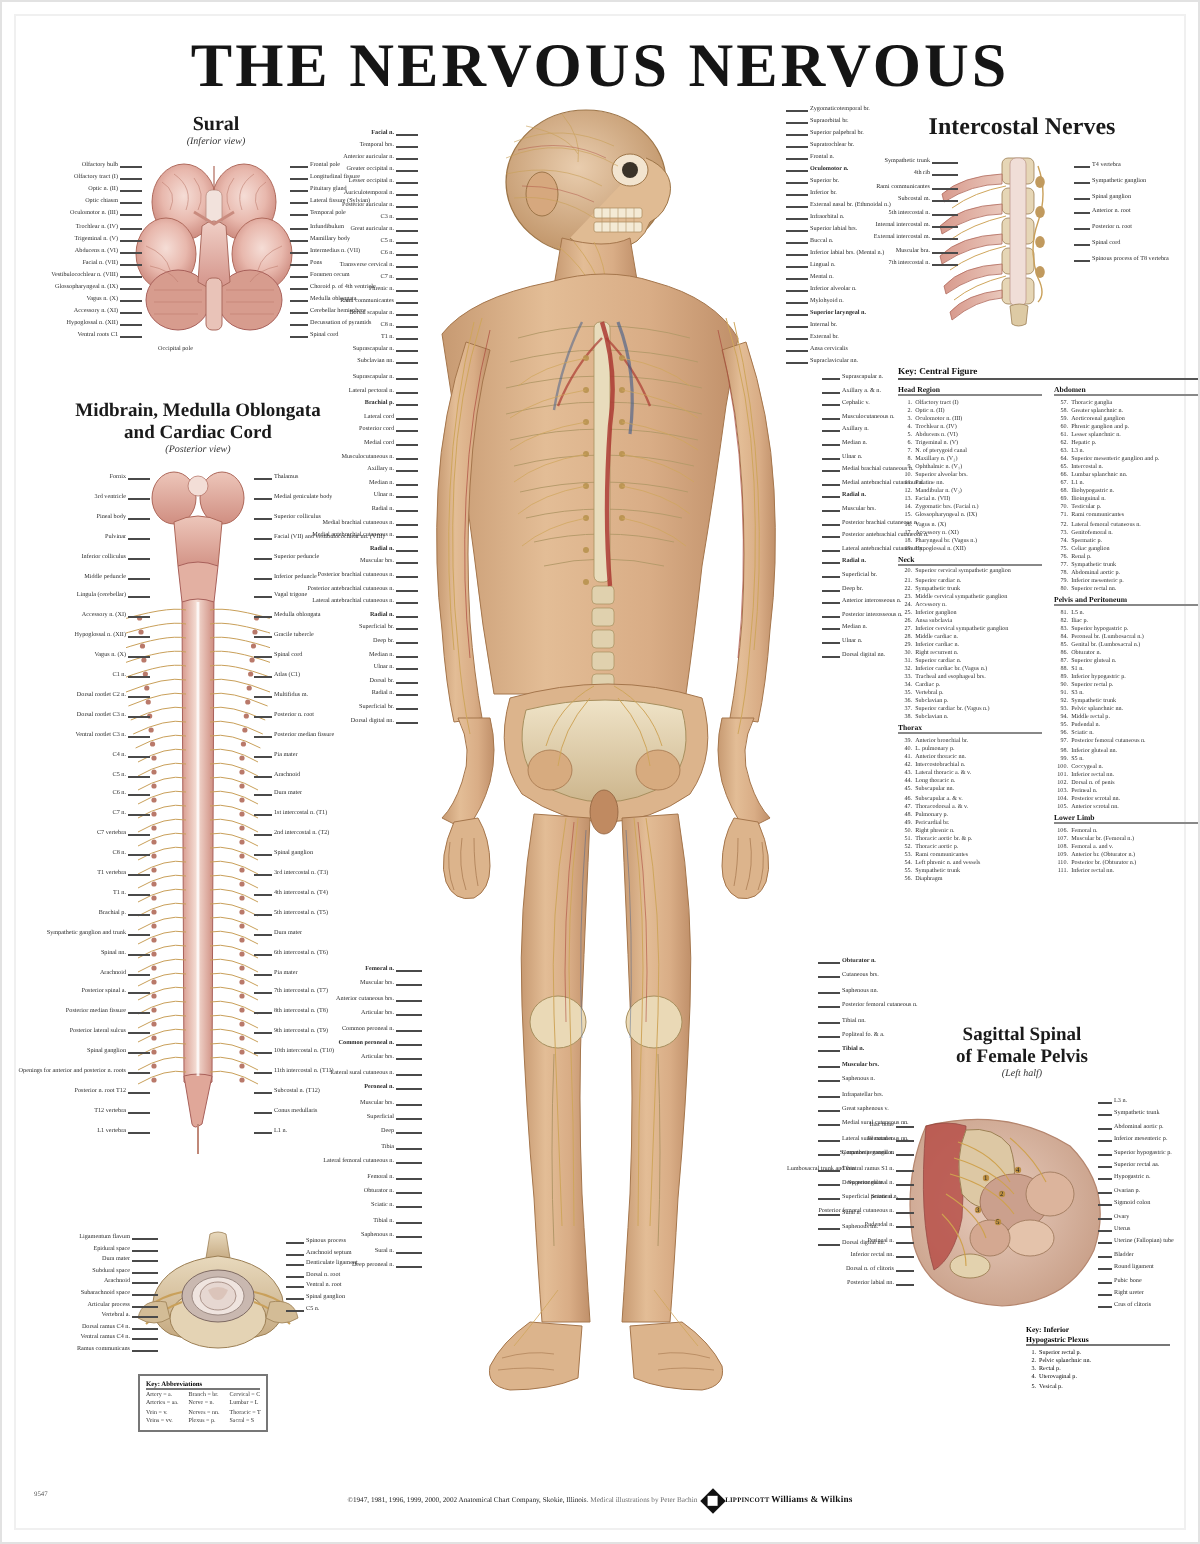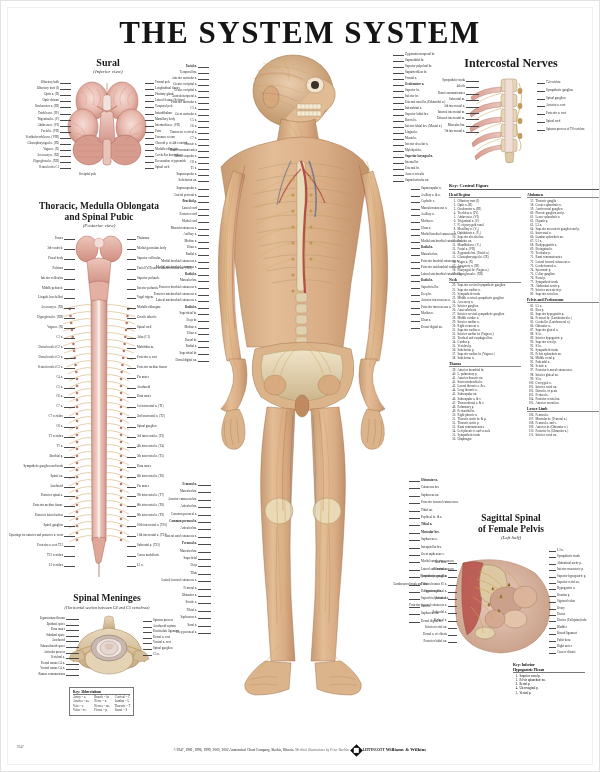--- a/index.html
+++ b/index.html
@@ -87,21 +87,21 @@
   #pub-name{font-size:3.4px;font-weight:bold;color:#111;line-height:1;letter-spacing:.1px;}
   #pub-name .big{font-size:4.6px;}
   #sku{position:absolute;left:16px;bottom:22px;font-size:3.4px;color:#555;}
 </style>
 </head>
 <body>
 
 <div id="page">
   <div class="inner-frame"></div>
 
-  <div id="chart-title">THE SYSTEM SYSTEM</div>
+  <div id="chart-title">THE NERVOUS NERVOUS</div>
 
   <div class="panel" style="left:22px;top:56px;width:170px;">
     <div class="panel-title" style="font-size:10px;">Sural</div>
     <div class="panel-sub">(Inferior view)</div>
   </div>
   <div class="art" style="left:60px;top:78px;width:92px;height:92px;">
     <svg width="92" height="92" viewBox="0 0 92 92">
       <defs>
         <radialGradient id="brainG" cx="50%" cy="42%" r="62%">
           <stop offset="0%" stop-color="#f5ddd6"></stop>
@@ -211,22 +211,22 @@
       <div class="lbl" style="top: 153.2px; left: 154px;">Cerebellar hemisphere</div>
       <div class="leader" style="left: 144px; width: 9px; top: 155.2px;"></div>
       <div class="lbl" style="top: 159.3px; left: 154px;">Decussation of pyramids</div>
       <div class="leader" style="left: 144px; width: 9px; top: 161.3px;"></div>
       <div class="lbl" style="top: 165.4px; left: 154px;">Spinal cord</div>
       <div class="leader" style="left: 144px; width: 9px; top: 167.4px;"></div>
     </div>
   <div class="lbl" style="left:78px;top:172px;">Occipital pole</div>
 
   <div class="panel" style="left:8px;top:200px;width:180px;">
-    <div class="panel-title" style="font-size:9.5px;">Thoracic, Medulla Oblongata</div>
-    <div class="panel-title" style="font-size:9.5px;">and Spinal Pubic</div>
+    <div class="panel-title" style="font-size:9.5px;">Midbrain, Medulla Oblongata</div>
+    <div class="panel-title" style="font-size:9.5px;">and Cardiac Cord</div>
     <div class="panel-sub">(Posterior view)</div>
   </div>
   <div class="art" style="left:62px;top:232px;width:72px;height:348px;">
     <svg width="72" height="348" viewBox="0 0 72 348">
       <defs>
         <linearGradient id="cordG" x1="0" y1="0" x2="1" y2="0">
           <stop offset="0%" stop-color="#d89a8d"></stop>
             <stop offset="45%" stop-color="#f4ddd4"></stop>
           <stop offset="100%" stop-color="#cf8d80"></stop>
         </linearGradient>
@@ -530,24 +530,20 @@
       <div class="lbl" style="top: 533px; left: 136px;">11th intercostal n. (T11)</div>
       <div class="leader" style="left: 126px; width: 9px; top: 535px;"></div>
       <div class="lbl" style="top: 542.9px; left: 136px;">Subcostal n. (T12)</div>
       <div class="leader" style="left: 126px; width: 9px; top: 544.9px;"></div>
       <div class="lbl" style="top: 552.8px; left: 136px;">Conus medullaris</div>
       <div class="leader" style="left: 126px; width: 9px; top: 554.8px;"></div>
       <div class="lbl" style="top: 562.7px; left: 136px;">L1 n.</div>
       <div class="leader" style="left: 126px; width: 9px; top: 564.7px;"></div>
     </div>
 
-  <div class="panel" style="left:18px;top:592px;width:176px;">
-    <div class="panel-title" style="font-size:9.5px;">Spinal Meninges</div>
-    <div class="panel-sub" style="font-size:4.2px;">(Horizontal section between C4 and C5 vertebrae)</div>
-  </div>
   <div class="art" style="left:66px;top:614px;width:84px;height:62px;">
     <svg width="84" height="62" viewBox="0 0 84 62">
       <defs>
         <linearGradient id="vertG" x1="0" y1="0" x2="0" y2="1">
           <stop offset="0%" stop-color="#e8d9bd"></stop>
             <stop offset="100%" stop-color="#c4a87f"></stop>
         </linearGradient>
       </defs>
 
       <path d="M38 2 q4 -2 8 0 l2 12 q-6 3 -12 0 z" fill="url(#vertG)" stroke="#9c7f54" stroke-width=".4"></path>

